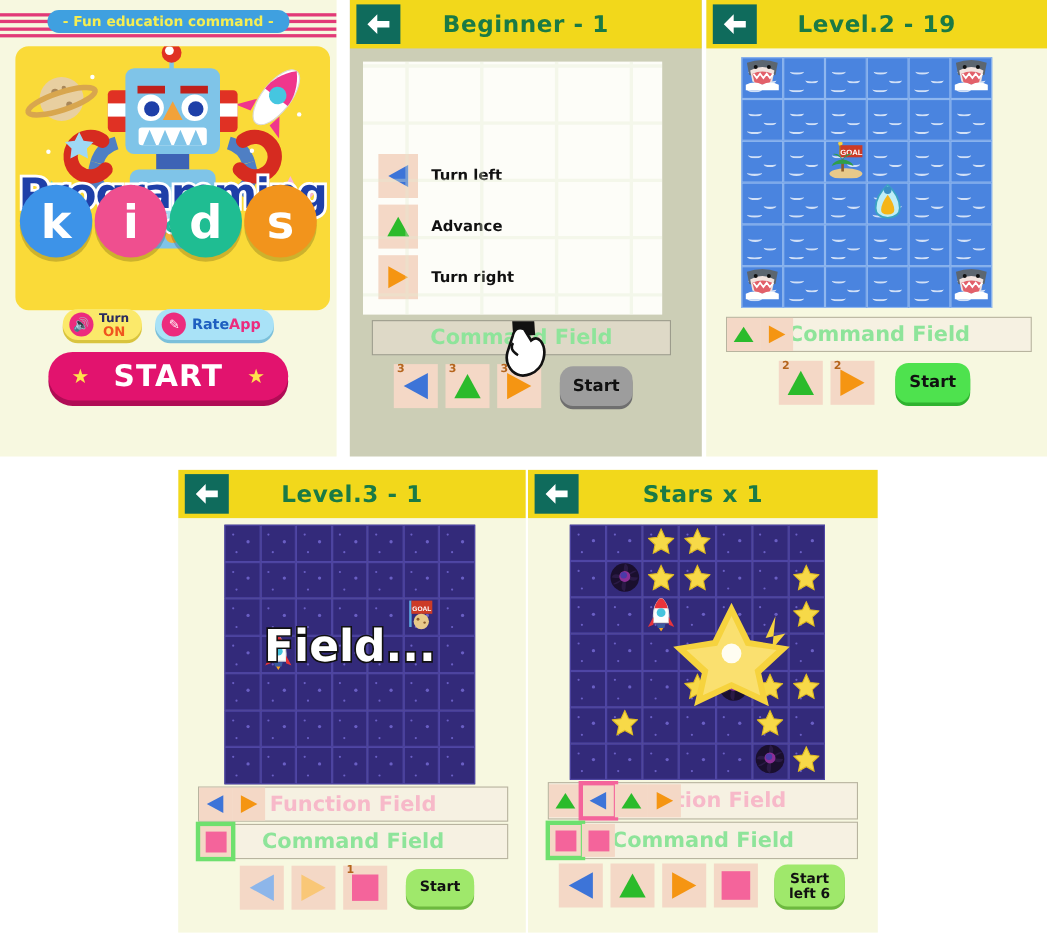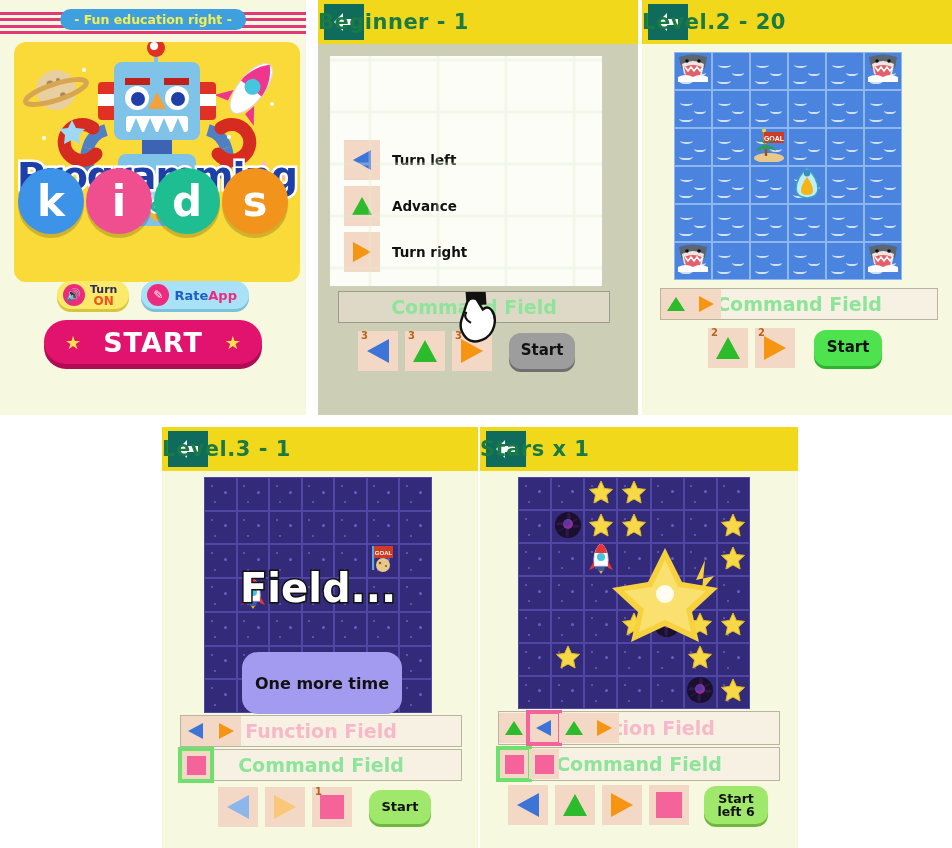--- a/index.html
+++ b/index.html
@@ -7,21 +7,21 @@
        font-family:"DejaVu Sans","Liberation Sans",sans-serif;}
 
   .panel{position:absolute;overflow:hidden;background:#f7f8e0;}
 
   
   .titlebar{position:absolute;left:0;top:0;width:100%;height:44px;background:#f2d81b;}
   .backbtn{position:absolute;left:6px;top:4px;width:40px;height:36px;background:#0f6b5c;
            display:flex;align-items:center;justify-content:center;}
   .backbtn svg{width:26px;height:22px;}
   .title{position:absolute;left:0;top:0;width:100%;height:44px;line-height:44px;
-         color:#1a7a45;font-weight:bold;font-size:21px;letter-spacing:.5px;}
+         text-align:center;color:#1a7a45;font-weight:bold;font-size:21px;letter-spacing:.5px;}
 
   
   .stripes{position:absolute;left:0;top:12px;width:100%;height:20px;}
   .stripes i{position:absolute;left:0;width:100%;height:3px;background:#e23a78;}
   .pill-series{position:absolute;left:50%;transform:translateX(-50%);top:9px;
     background:#3fa0e0;border-radius:12px;padding:3px 14px;color:#f5ee52;font-weight:bold;font-size:12.5px;
     white-space:nowrap;z-index:3;}
   .hero{position:absolute;left:14px;top:42px;width:286px;height:240px;background:#fada38;border-radius:12px;
         overflow:hidden;}
   .logo-prog{position:absolute;left:0;top:112px;width:100%;text-align:center;
@@ -110,21 +110,21 @@
 </head>
 <body>
 
 <div class="panel" id="panel1" style="left:0;top:0;width:306px;height:415px;">
   <div class="stripes">
     <i style="top:0"></i>
       <i style="top:6px"></i>
       <i style="top:13px"></i>
       <i style="top:19px"></i>
   </div>
-  <div class="pill-series">- Fun education right -</div>
+  <div class="pill-series">- Fun education command -</div>
 
   <div class="hero">
     
     <svg viewBox="0 0 286 240" width="286" height="240">
 
       <rect x="140" y="6" width="4" height="16" fill="#7fc4e8"></rect>
       <circle cx="142" cy="6" r="9" fill="#e03124"></circle>
         <circle cx="140" cy="4" r="4" fill="#fff"></circle>
 
       <circle cx="42" cy="48" r="20" fill="#e8cfa0"></circle>
@@ -291,21 +291,21 @@
   </svg>
 </div>
 
 <div class="panel" id="panel3" style="left:642px;top:0;width:310px;height:415px;">
   <div class="titlebar">
     <div class="backbtn">
       <svg viewBox="0 0 26 22">
         <path d="M12 2 L3 11 L12 20 L12 14 L23 14 L23 8 L12 8 Z" fill="#ffffff"></path>
       </svg>
     </div>
-    <div class="title">Level.2 - 20</div>
+    <div class="title">Level.2 - 19</div>
   </div>
 
   <div class="grid" id="grid3" style="left:32px;top:52px;width:228px;height:228px;grid-template-columns:repeat(6,1fr);grid-template-rows:repeat(6,1fr);">
       <div class="sea">
         <div class="wave" style="left:14%;top:24%;width:36%"></div>
          <div class="wave" style="left:52%;top:46%;width:34%"></div>
          <div class="wave" style="left:10%;top:70%;width:40%"></div>
         <span class="cellicon"><svg width="34" height="30" viewBox="0 0 34 30">
             <path d="M3 3 Q17 -2 31 3 L29 14 Q17 20 5 14 Z" fill="#5c6670"></path>
             <path d="M6 10 Q17 4 28 10 L26 20 Q17 25 8 20 Z" fill="#f2e3de"></path>
@@ -835,23 +835,20 @@
          <div class="dot" style="left:30%;top:74%;width:2px;height:2px"></div>
       </div>
       <div class="space">
         <div class="dot" style="left:18%;top:22%;width:2px;height:2px"></div>
          <div class="dot" style="left:62%;top:40%;width:3px;height:3px"></div>
          <div class="dot" style="left:30%;top:74%;width:2px;height:2px"></div>
       </div>
     </div>
 
   <div class="failed" style="left:78px;top:138px;">Field...</div>
-  <div class="onemore" style="left:80px;top:225px;width:160px;height:62px;">
-    <span>One more time</span>
-  </div>
 
   <div class="fieldrow light" style="left:18px;top:288px;width:280px;height:30px;">
     <div class="fieldlabel lab-fn">Function Field</div>
     <div class="slot">
       <svg width="18" height="20" viewBox="0 0 18 20">
           <path d="M16 2 L1 10 L16 18 Z" fill="#3d74d8"></path>
         </svg>
     </div>
     <div class="slot">
       <svg width="18" height="20" viewBox="0 0 18 20">

